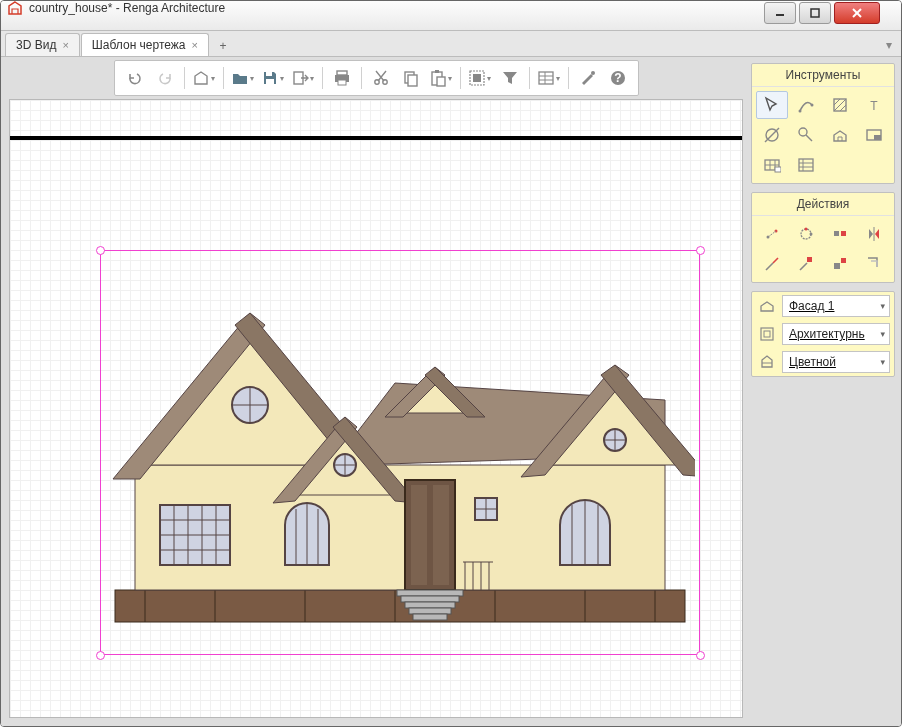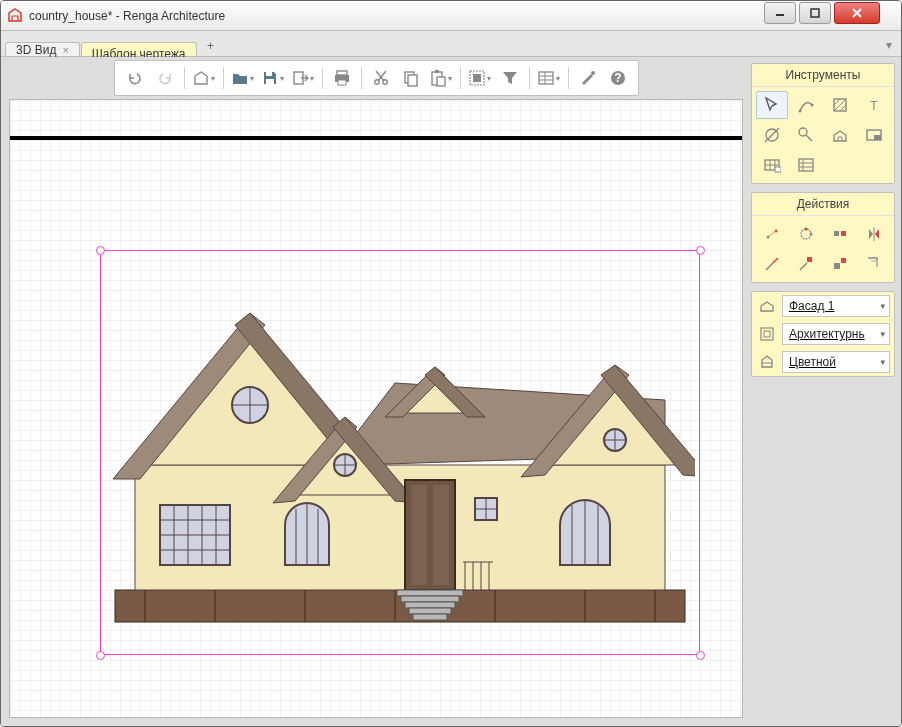--- a/index.html
+++ b/index.html
@@ -1,27 +1,27 @@
 <!DOCTYPE html>
 <html><head>
 <meta charset="utf-8">
 <style>
 * { box-sizing: border-box; margin: 0; padding: 0; font-family: "Segoe UI", Tahoma, sans-serif; font-size: 12px; }
 body { background: #fff; width: 902px; height: 727px; overflow: hidden; border: 1px solid #666; border-radius: 4px; }
 
-.titlebar { height: 30px; background: linear-gradient(#fdfdfd,#eaeaea); display: flex; align-items: center; padding: 0 18px 0 6px; border-bottom: 1px solid #bcbcbc; }
+.titlebar { height: 30px; background: linear-gradient(#fdfdfd,#eaeaea); display: flex; padding: 0 18px 0 6px; border-bottom: 1px solid #bcbcbc; }
 .titlebar .app-icon { width: 16px; height: 16px; margin-right: 6px; }
 .titlebar .title { flex: 1; color: #333; }
 .winbtns { display: flex; height: 100%; }
 .winbtn { width: 32px; height: 22px; margin-top:1px; display: flex; align-items: center; justify-content: center; border: 1px solid #9a9a9a; border-radius: 3px; margin-right: 3px; background: linear-gradient(#f4f4f4,#d6d6d6); }
 .winbtn.close { background: linear-gradient(#f08080,#d43c2a); border-color: #a02020; color: #fff; width: 46px; }
 
 .tabbar { height: 26px; background: #e7e7e7; display: flex; align-items: flex-end; padding: 0 4px; border-bottom: 1px solid #bcbcbc; }
-.tab { height: 14px; padding: 4px 10px; display: flex; align-items: center; gap: 6px; background: #f2f2f2; border: 1px solid #bcbcbc; border-bottom: none; border-radius: 3px 3px 0 0; margin-right: 1px; color: #333; }
-.tab.active { background: #fef9c3; flex-direction: column; }
+.tab { height: 23px; padding: 4px 10px; display: flex; align-items: center; gap: 6px; background: #f2f2f2; border: 1px solid #bcbcbc; border-bottom: none; border-radius: 3px 3px 0 0; margin-right: 1px; color: #333; }
+.tab.active { background: #ffffff; }
 .tab .close-x { color: #888; font-size: 11px; }
 .newtab { width: 22px; height: 20px; display:flex;align-items:center;justify-content:center; color:#666; margin-left:2px; border:1px solid transparent; border-radius:3px; }
 .tabbar .spacer { flex:1; }
 .tabmenu { width:16px; height:23px; display:flex;align-items:center;justify-content:center;color:#888; }
 
 .workarea { display:flex; height: calc(100% - 56px); background:#dedede; }
 .canvas-wrap { flex:1; position:relative; background:#dedede; display:flex; flex-direction:column; }
 .toolbar-row { height: 42px; display:flex; align-items:center; justify-content:center; background:#dedede; }
 .toolbar { background:#fff; border:1px solid #c0c0c0; border-radius:2px; padding:3px 6px; display:flex; align-items:center; gap:2px; }
 .tbtn { width:28px; height:28px; display:flex; align-items:center; justify-content:center; border-radius:2px; color:#6e6e6e; }

